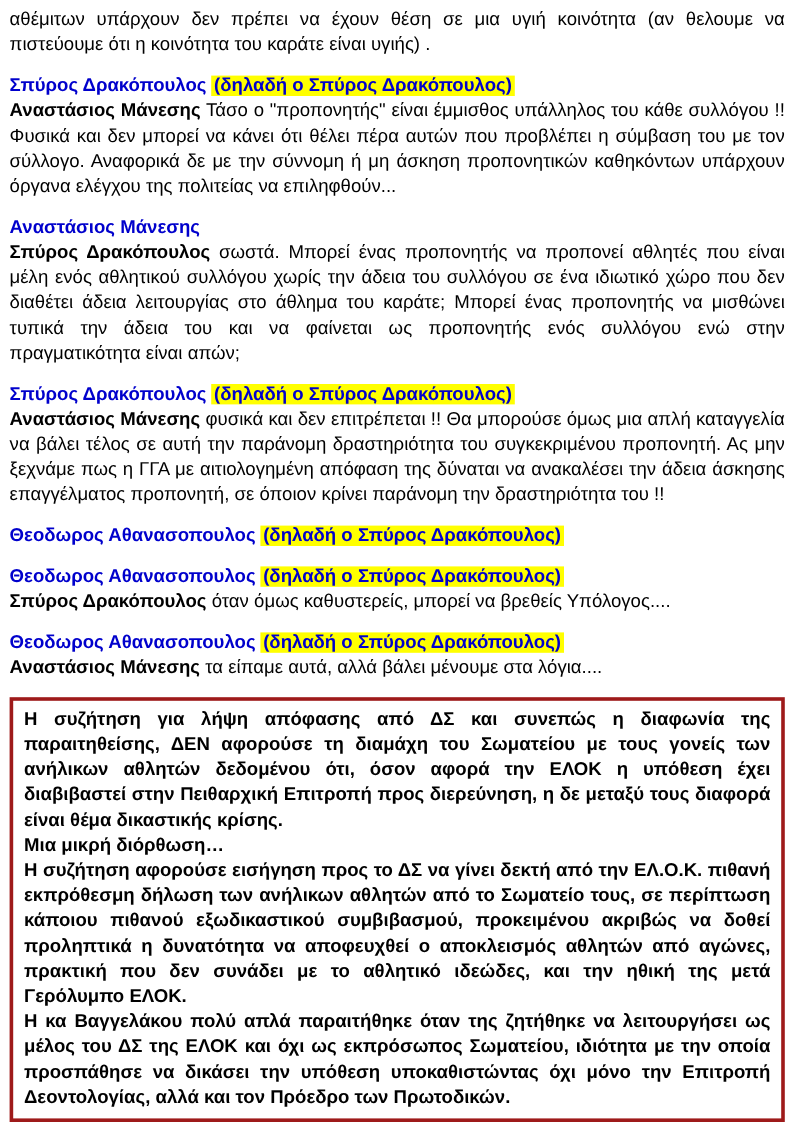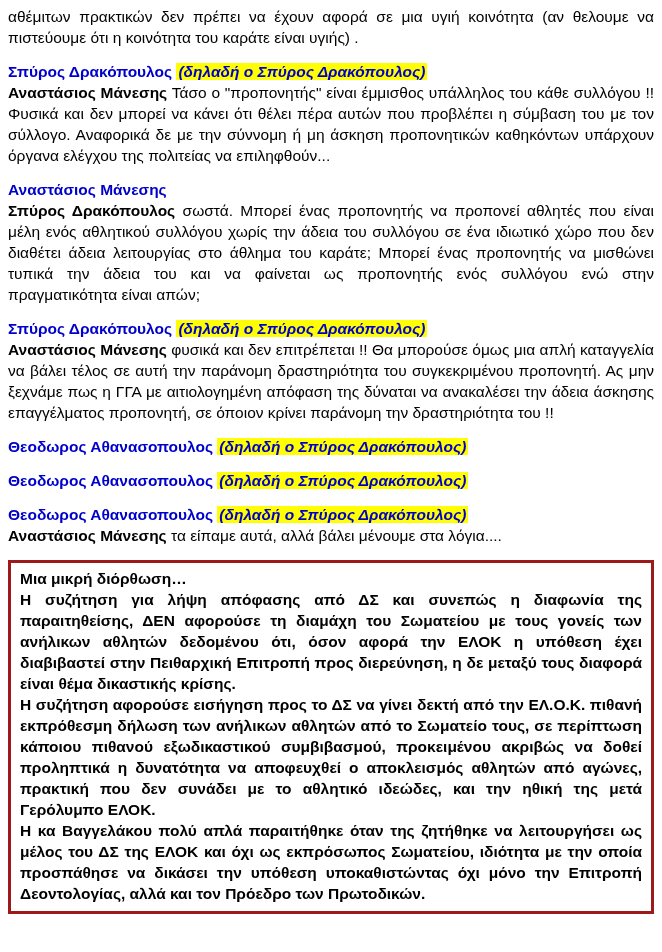--- a/index.html
+++ b/index.html
@@ -17,38 +17,37 @@
   .head { text-align: left; }
   .name {
     color: var(--link_blue, #0000cc);
     font-weight: bold;
   }
   .alias {
     background: var(--highlight_yellow, #ffff00);
     color: var(--link_blue, #0000cc);
     font-weight: bold;
     padding: 0 2px;
-    font-style: italic;
   }
   .lead { font-weight: bold; }
   .preline { white-space: pre-line; }
   .redbox {
     border: 3px solid var(--box_border_red, #9e1a1a);
     margin: 14px 0 11px 0;
     padding: 5px 9px 7px 9px;
     font-weight: bold;
   }
   .bold { font-weight: bold; }
 </style>
 </head>
 <body>
 
 <div class="page">
 
-  <p class="para">αθέμιτων πρακτικών δεν πρέπει να έχουν αφορά σε μια υγιή κοινότητα (αν θελουμε να πιστεύουμε ότι η κοινότητα του καράτε είναι υγιής) .</p>
+  <p class="para">αθέμιτων υπάρχουν δεν πρέπει να έχουν θέση σε μια υγιή κοινότητα (αν θελουμε να πιστεύουμε ότι η κοινότητα του καράτε είναι υγιής) .</p>
 
   <div class="post">
     <div class="head">
       <span class="name">Σπύρος Δρακόπουλος</span>
       <span class="alias">(δηλαδή ο Σπύρος Δρακόπουλος)</span>
     </div>
     <p class="para"><b class="lead">Αναστάσιος Μάνεσης</b> <span>Τάσο ο "προπονητής" είναι έμμισθος υπάλληλος του κάθε συλλόγου !! Φυσικά και δεν μπορεί να κάνει ότι θέλει πέρα αυτών που προβλέπει η σύμβαση του με τον σύλλογο. Αναφορικά δε με την σύννομη ή μη άσκηση προπονητικών καθηκόντων υπάρχουν όργανα ελέγχου της πολιτείας να επιληφθούν...</span></p>
   </div>
 
   <div class="post">
@@ -71,31 +70,32 @@
       <span class="name">Θεοδωρος Αθανασοπουλος</span>
       <span class="alias">(δηλαδή ο Σπύρος Δρακόπουλος)</span>
     </div>
   </div>
 
   <div class="post">
     <div class="head">
       <span class="name">Θεοδωρος Αθανασοπουλος</span>
       <span class="alias">(δηλαδή ο Σπύρος Δρακόπουλος)</span>
     </div>
+    <p class="para"><b class="lead">Σπύρος Δρακόπουλος</b> <span>όταν όμως καθυστερείς, μπορεί να βρεθείς Υπόλογος....</span></p>
   </div>
 
   <div class="post">
     <div class="head">
       <span class="name">Θεοδωρος Αθανασοπουλος</span>
       <span class="alias">(δηλαδή ο Σπύρος Δρακόπουλος)</span>
     </div>
     <p class="para"><b class="lead">Αναστάσιος Μάνεσης</b> <span>τα είπαμε αυτά, αλλά βάλει μένουμε στα λόγια....</span></p>
   </div>
 
   <div class="redbox">
+    <p class="para bold">Η συζήτηση για λήψη απόφασης από ΔΣ και συνεπώς η διαφωνία της παραιτηθείσης, ΔΕΝ αφορούσε τη διαμάχη του Σωματείου με τους γονείς των ανήλικων αθλητών δεδομένου ότι, όσον αφορά την ΕΛΟΚ η υπόθεση έχει διαβιβαστεί στην Πειθαρχική Επιτροπή προς διερεύνηση, η δε μεταξύ τους διαφορά είναι θέμα δικαστικής κρίσης.</p>
     <p class="para bold" style="text-align:left">Μια μικρή διόρθωση…</p>
-    <p class="para bold">Η συζήτηση για λήψη απόφασης από ΔΣ και συνεπώς η διαφωνία της παραιτηθείσης, ΔΕΝ αφορούσε τη διαμάχη του Σωματείου με τους γονείς των ανήλικων αθλητών δεδομένου ότι, όσον αφορά την ΕΛΟΚ η υπόθεση έχει διαβιβαστεί στην Πειθαρχική Επιτροπή προς διερεύνηση, η δε μεταξύ τους διαφορά είναι θέμα δικαστικής κρίσης.</p>
     <p class="para bold">Η συζήτηση αφορούσε εισήγηση προς το ΔΣ να γίνει δεκτή από την ΕΛ.Ο.Κ. πιθανή εκπρόθεσμη δήλωση των ανήλικων αθλητών από το Σωματείο τους, σε περίπτωση κάποιου πιθανού εξωδικαστικού συμβιβασμού, προκειμένου ακριβώς να δοθεί προληπτικά η δυνατότητα να αποφευχθεί ο αποκλεισμός αθλητών από αγώνες, πρακτική που δεν συνάδει με το αθλητικό ιδεώδες, και την ηθική της μετά Γερόλυμπο ΕΛΟΚ.</p>
     <p class="para bold">Η κα Βαγγελάκου πολύ απλά παραιτήθηκε όταν της ζητήθηκε να λειτουργήσει ως μέλος του ΔΣ της ΕΛΟΚ και όχι ως εκπρόσωπος Σωματείου, ιδιότητα με την οποία προσπάθησε να δικάσει την υπόθεση υποκαθιστώντας όχι μόνο την Επιτροπή Δεοντολογίας, αλλά και τον Πρόεδρο των Πρωτοδικών.</p>
 
   </div>
 
 </div>
 
 </body></html>

